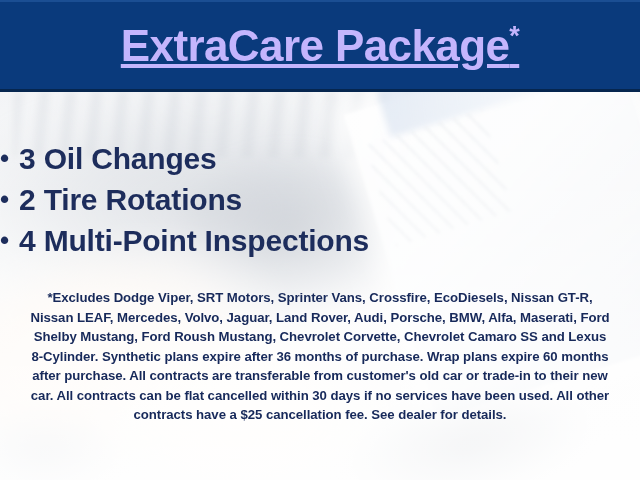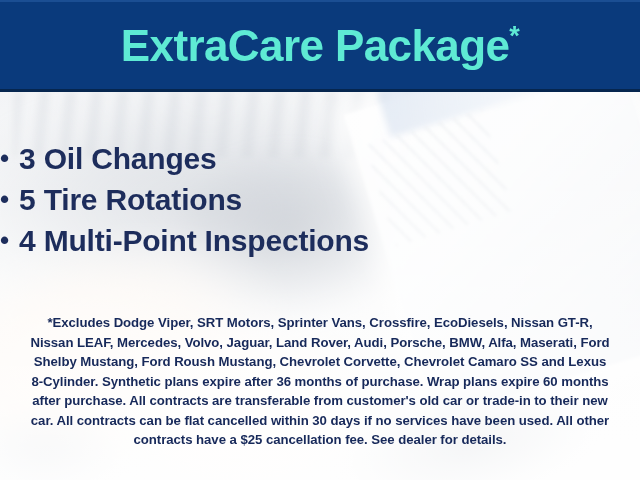--- a/index.html
+++ b/index.html
@@ -169,27 +169,28 @@
     background: #0a3a7c;
     border-top: 2px solid #1b4e93;
     border-bottom: 3px solid #06264f;
     box-sizing: border-box;
     display: flex;
     align-items: center;
     justify-content: center;
     z-index: 3;
   }
   .header-title {
-    color: #5eead4;
+    color: #c4b5fd;
     font-size: 44px;
     font-weight: bold;
     letter-spacing: -0.6px;
     line-height: 1;
     white-space: nowrap;
     margin-top: 1px;
+    text-decoration: underline;
   }
   .header-title .star {
     font-size: 27px;
     vertical-align: super;
     line-height: 0;
     font-weight: bold;
   }
 
   
   .benefits {
@@ -220,21 +221,20 @@
     left: 28px;
     top: 288px;
     width: 584px;
     z-index: 4;
     color: #17295a;
     font-size: 13.2px;
     font-weight: bold;
     line-height: 19.5px;
     letter-spacing: -0.05px;
     text-align: center;
-    margin-top: 25px;
   }
 </style>
 </head>
 <body>
 
 <div id="promo-card">
 
   <div class="photo-layer">
     <div class="bg-base"></div>
     <div class="bg-slats"></div>
@@ -249,19 +249,19 @@
     <div class="bg-blob"></div>
     <div class="bg-wash"></div>
   </div>
 
   <div class="header-band">
     <div class="header-title"><span>ExtraCare Package</span><span class="star">*</span></div>
   </div>
 
   <div class="benefits">
     <div class="benefit-line"><span class="dot">•</span> <span>3 Oil Changes</span></div>
-    <div class="benefit-line"><span class="dot">•</span> <span>5 Tire Rotations</span></div>
+    <div class="benefit-line"><span class="dot">•</span> <span>2 Tire Rotations</span></div>
     <div class="benefit-line"><span class="dot">•</span> <span>4 Multi-Point Inspections</span></div>
   </div>
 
   <div class="disclaimer">*Excludes Dodge Viper, SRT Motors, Sprinter Vans, Crossfire, EcoDiesels, Nissan GT-R, Nissan LEAF, Mercedes, Volvo, Jaguar, Land Rover, Audi, Porsche, BMW, Alfa, Maserati, Ford Shelby Mustang, Ford Roush Mustang, Chevrolet Corvette, Chevrolet Camaro SS and Lexus 8-Cylinder. Synthetic plans expire after 36 months of purchase. Wrap plans expire 60 months after purchase. All contracts are transferable from customer's old car or trade-in to their new car. All contracts can be flat cancelled within 30 days if no services have been used. All other contracts have a $25 cancellation fee. See dealer for details.</div>
 
 </div>
 
 </body></html>

